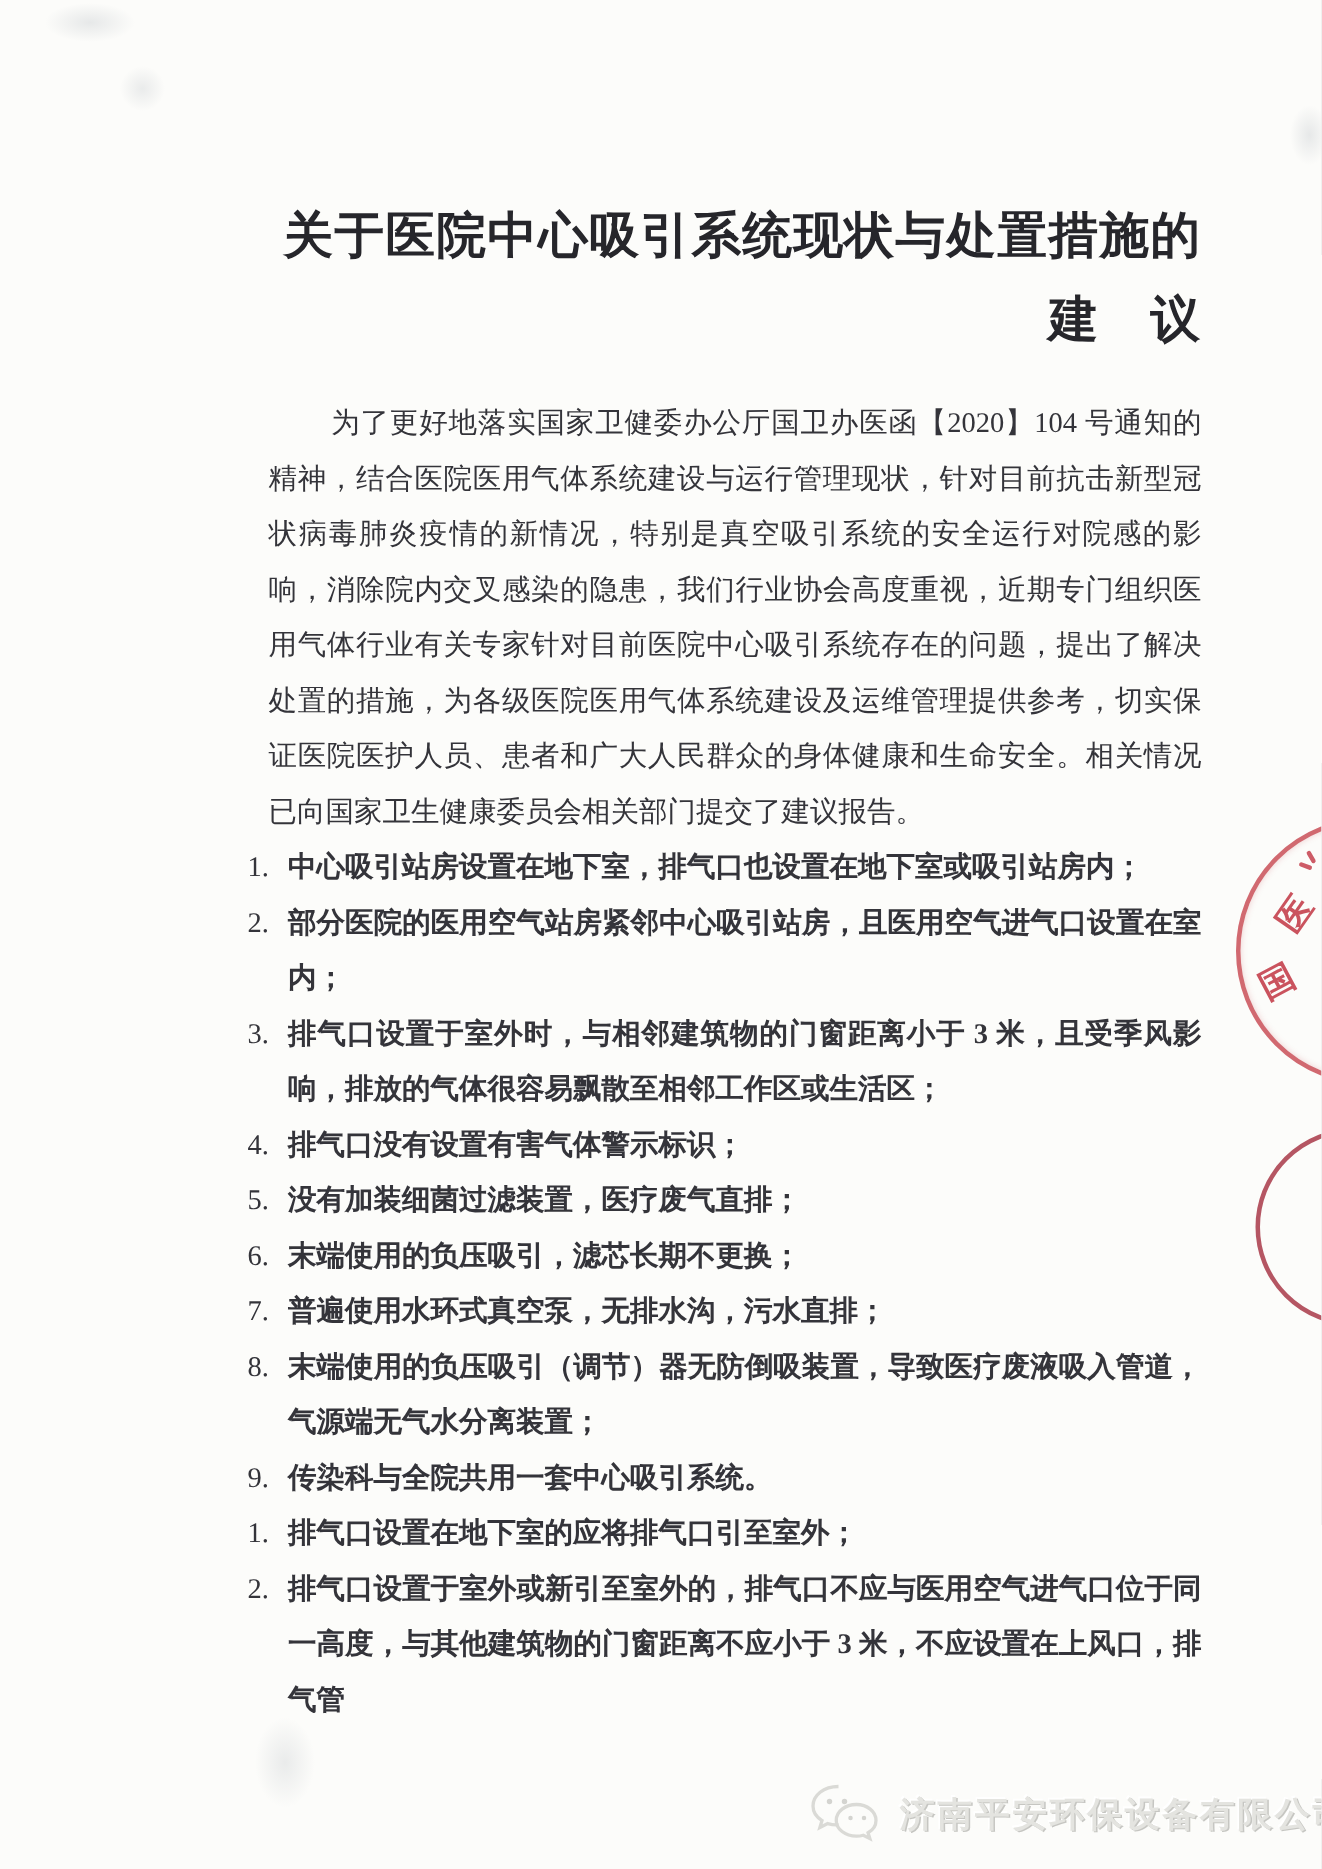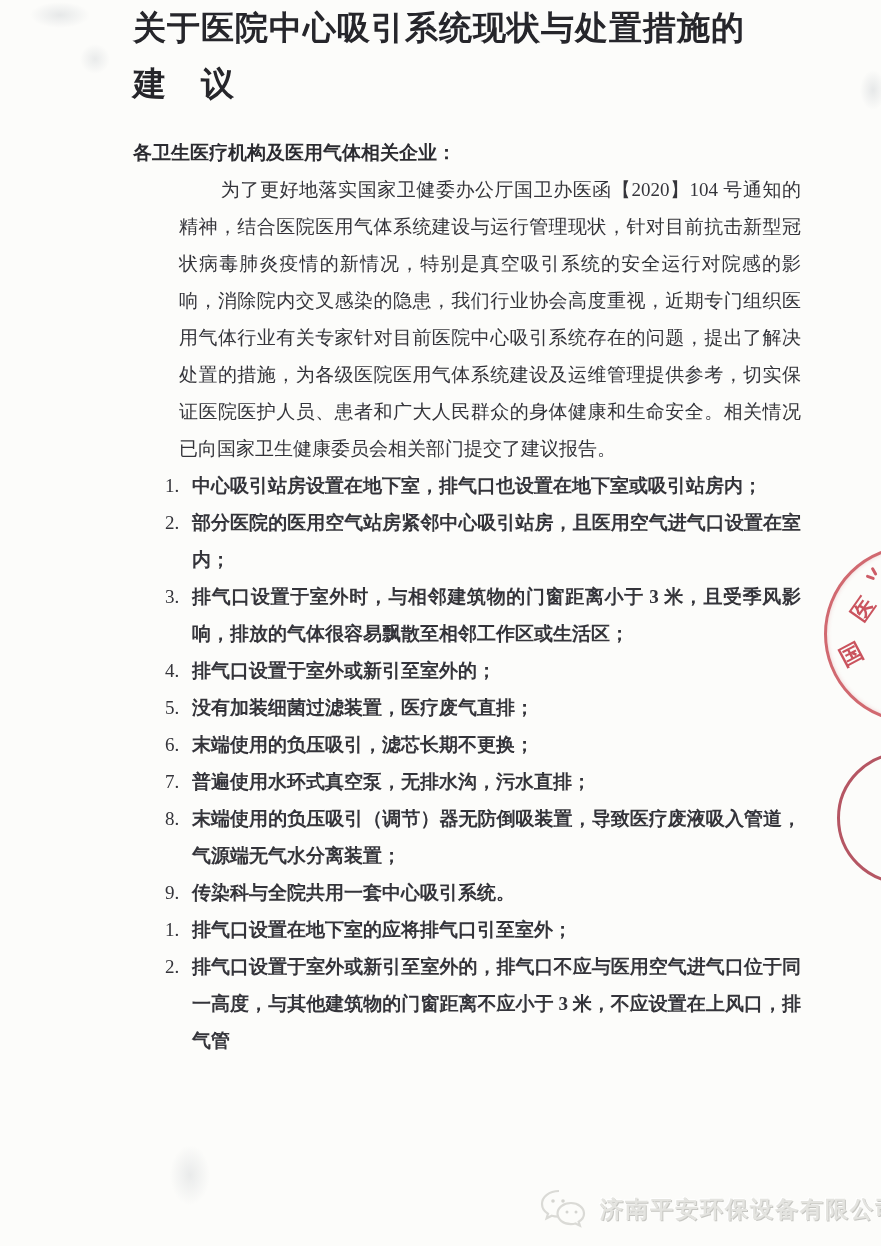--- a/index.html
+++ b/index.html
@@ -14,24 +14,24 @@
   }
   
   .smudge{position:absolute;border-radius:50%;pointer-events:none;}
   .smudge.s1{left:30px;top:2px;width:60px;height:26px;background:radial-gradient(closest-side,rgba(190,195,200,.35),rgba(190,195,200,0));}
   .smudge.s2{left:80px;top:44px;width:30px;height:30px;background:radial-gradient(closest-side,rgba(190,195,200,.30),rgba(190,195,200,0));}
   .smudge.s3{left:170px;top:1145px;width:40px;height:60px;background:radial-gradient(closest-side,rgba(185,190,195,.28),rgba(185,190,195,0));}
   .smudge.s4{left:860px;top:70px;width:26px;height:40px;background:radial-gradient(closest-side,rgba(190,195,200,.35),rgba(190,195,200,0));}
 
   .content{position:absolute;left:133px;top:0;width:668px;}
   .doc-title{
-    margin:0;
+    margin:0;padding-top:130px;
     font-size:33px;line-height:56px;
     font-weight:bold;color:#26262b;
-    text-align:left;letter-spacing:1px;
+    text-align:right;letter-spacing:1px;
   }
   .body-text{
     margin-top:22px;
     font-size:19px;line-height:37px;
     text-align:justify;
   }
   .salutation{
     font-family:"Liberation Sans","DejaVu Sans",sans-serif;
     font-weight:bold;color:#2c2c31;
   }
@@ -97,21 +97,20 @@
 
   <div class="content">
 
     <h1 class="doc-title">
       <span style="display:block">关于医院中心吸引系统现状与处置措施的</span>
       <span style="display:block">建　议</span>
     </h1>
 
     <div class="body-text">
 
-      <div class="salutation">各卫生医疗机构及医用气体相关企业：</div>
 
       <div class="intro">为了更好地落实国家卫健委办公厅国卫办医函【2020】104 号通知的精神，结合医院医用气体系统建设与运行管理现状，针对目前抗击新型冠状病毒肺炎疫情的新情况，特别是真空吸引系统的安全运行对院感的影响，消除院内交叉感染的隐患，我们行业协会高度重视，近期专门组织医用气体行业有关专家针对目前医院中心吸引系统存在的问题，提出了解决处置的措施，为各级医院医用气体系统建设及运维管理提供参考，切实保证医院医护人员、患者和广大人民群众的身体健康和生命安全。相关情况已向国家卫生健康委员会相关部门提交了建议报告。</div>
 
 
       <div class="num-list">
 
           <div class="num-item">
             <span class="num">1.</span>
             <span class="txt">中心吸引站房设置在地下室，排气口也设置在地下室或吸引站房内；</span>
           </div>
@@ -121,21 +120,21 @@
             <span class="txt">部分医院的医用空气站房紧邻中心吸引站房，且医用空气进气口设置在室内；</span>
           </div>
 
           <div class="num-item">
             <span class="num">3.</span>
             <span class="txt">排气口设置于室外时，与相邻建筑物的门窗距离小于 3 米，且受季风影响，排放的气体很容易飘散至相邻工作区或生活区；</span>
           </div>
 
           <div class="num-item">
             <span class="num">4.</span>
-            <span class="txt">排气口设置于室外或新引至室外的；</span>
+            <span class="txt">排气口没有设置有害气体警示标识；</span>
           </div>
 
           <div class="num-item">
             <span class="num">5.</span>
             <span class="txt">没有加装细菌过滤装置，医疗废气直排；</span>
           </div>
 
           <div class="num-item">
             <span class="num">6.</span>
             <span class="txt">末端使用的负压吸引，滤芯长期不更换；</span>

